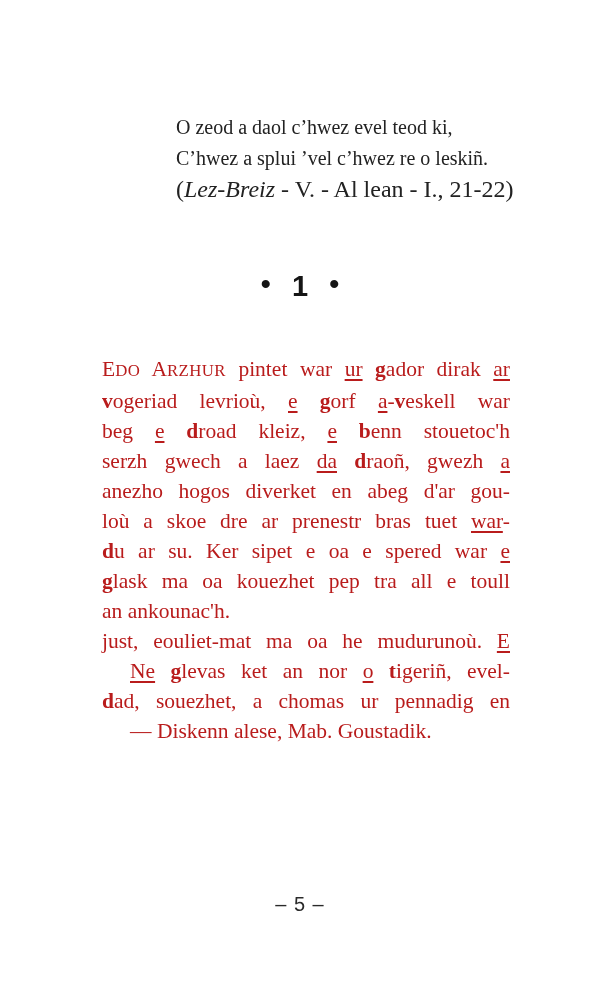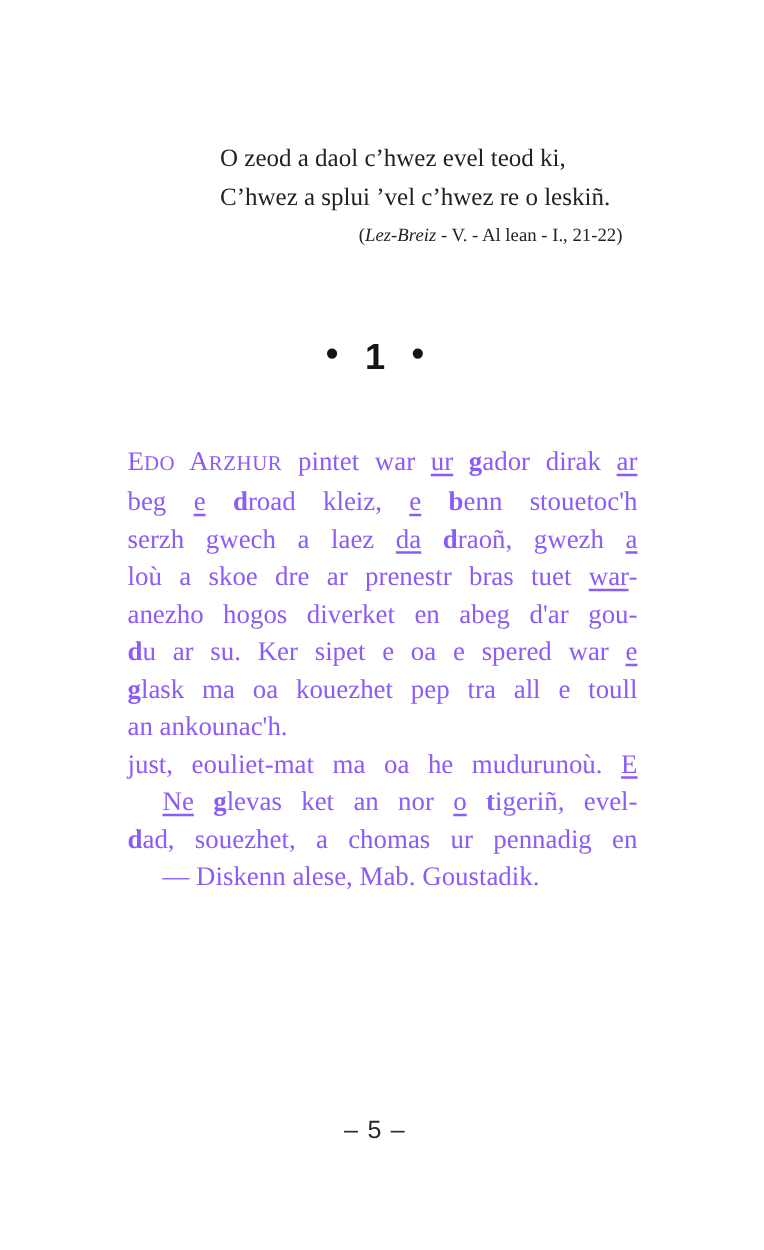--- a/index.html
+++ b/index.html
@@ -20,21 +20,21 @@
   .epigraph {
     position: absolute;
     left: 176px;
     top: 112px;
     width: 322px;
     font-size: 20px;
     line-height: 31px;
     color: #222;
   }
   .ep-line { text-align: left; white-space: nowrap; }
-  .ep-attr { text-align: right; font-size: 15px; white-space: nowrap; }
+  .ep-attr { text-align: right; font-size: 24px; white-space: nowrap; }
   
   .chapter-marker {
     position: absolute;
     top: 266px;
     left: 0;
     width: 600px;
     height: 40px;
     display: flex;
     align-items: center;
     justify-content: center;
@@ -45,21 +45,21 @@
   .chapter-dot { font-size: 30px; line-height: 1; transform: translateY(-2px); }
   .chapter-num { font-size: 29px; font-weight: bold; line-height: 1; }
   
   .body-text {
     position: absolute;
     left: 102px;
     top: 354px;
     width: 408px;
     font-size: 21.5px;
     line-height: 30px;
-    color: #8b5cf6;
+    color: #b91c1c;
   }
   .line {
     text-align: justify;
     text-align-last: justify;
   }
   .line.last {
     text-align: justify;
     text-align-last: left;
   }
   .line.indent { text-indent: 28px; }
@@ -94,24 +94,25 @@
   </div>
 
   <div class="chapter-marker">
     <span class="chapter-dot">•</span>
     <span class="chapter-num">1</span>
     <span class="chapter-dot">•</span>
   </div>
 
   <div class="body-text">
       <div class="line"><span>E</span><span class="seg-sc">DO</span><span> A</span><span class="seg-sc">RZHUR</span><span> pintet war </span><span class="seg-u">ur</span><span> </span><span class="seg-b">g</span><span>ador dirak </span><span class="seg-u">ar</span></div>
+      <div class="line"><span class="seg-b">v</span><span>ogeriad levrioù, </span><span class="seg-u">e</span><span> </span><span class="seg-b">g</span><span>orf </span><span class="seg-u">a</span><span>-</span><span class="seg-b">v</span><span>eskell war</span></div>
       <div class="line"><span>beg </span><span class="seg-u">e</span><span> </span><span class="seg-b">d</span><span>road kleiz, </span><span class="seg-u">e</span><span> </span><span class="seg-b">b</span><span>enn stouetoc'h</span></div>
       <div class="line"><span>serzh gwech a laez </span><span class="seg-u">da</span><span> </span><span class="seg-b">d</span><span>raoñ, gwezh </span><span class="seg-u">a</span></div>
+      <div class="line"><span>anezho hogos diverket en abeg d'ar gou-</span></div>
       <div class="line"><span>loù a skoe dre ar prenestr bras tuet </span><span class="seg-u">war</span><span>-</span></div>
-      <div class="line"><span>anezho hogos diverket en abeg d'ar gou-</span></div>
       <div class="line"><span class="seg-b">d</span><span>u ar su. Ker sipet e oa e spered war </span><span class="seg-u">e</span></div>
       <div class="line"><span class="seg-b">g</span><span>lask ma oa kouezhet pep tra all e toull</span></div>
       <div class="line last"><span>an ankounac'h.</span></div>
       <div class="line"><span>just, eouliet-mat ma oa he mudurunoù. </span><span class="seg-u">E</span></div>
       <div class="line indent"><span class="seg-u">Ne</span><span> </span><span class="seg-b">g</span><span>levas ket an nor </span><span class="seg-u">o</span><span> </span><span class="seg-b">t</span><span>igeriñ, evel-</span></div>
       <div class="line"><span class="seg-b">d</span><span>ad, souezhet, a chomas ur pennadig en</span></div>
       <div class="line last indent"><span>— Diskenn alese, Mab. Goustadik.</span></div>
     </div>
 
   <div class="footer">

